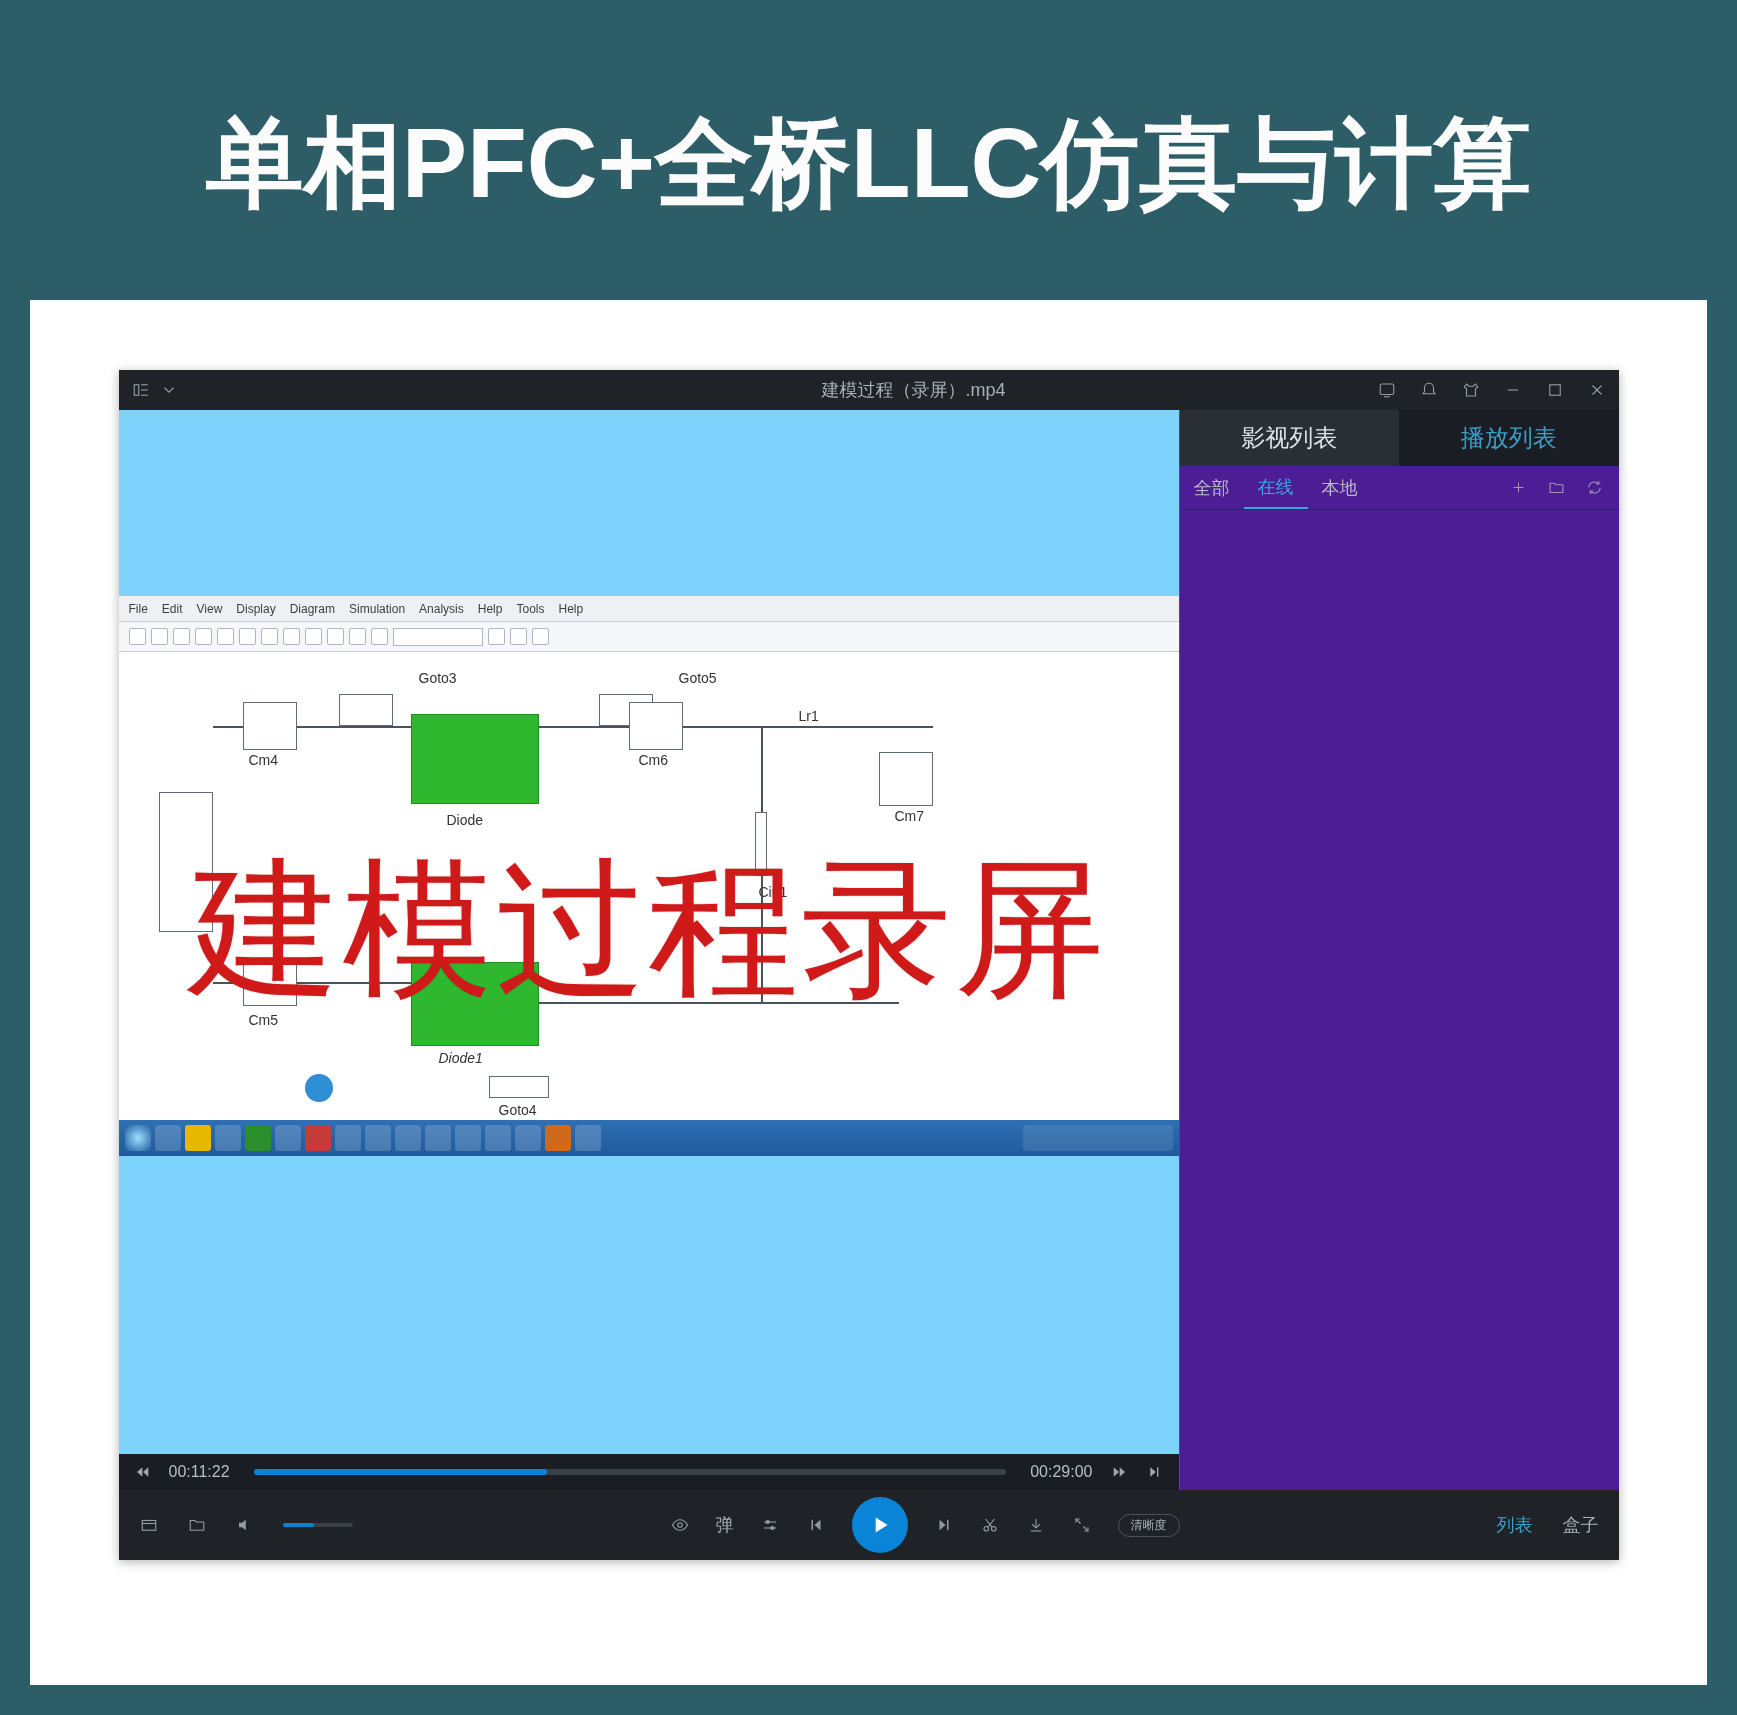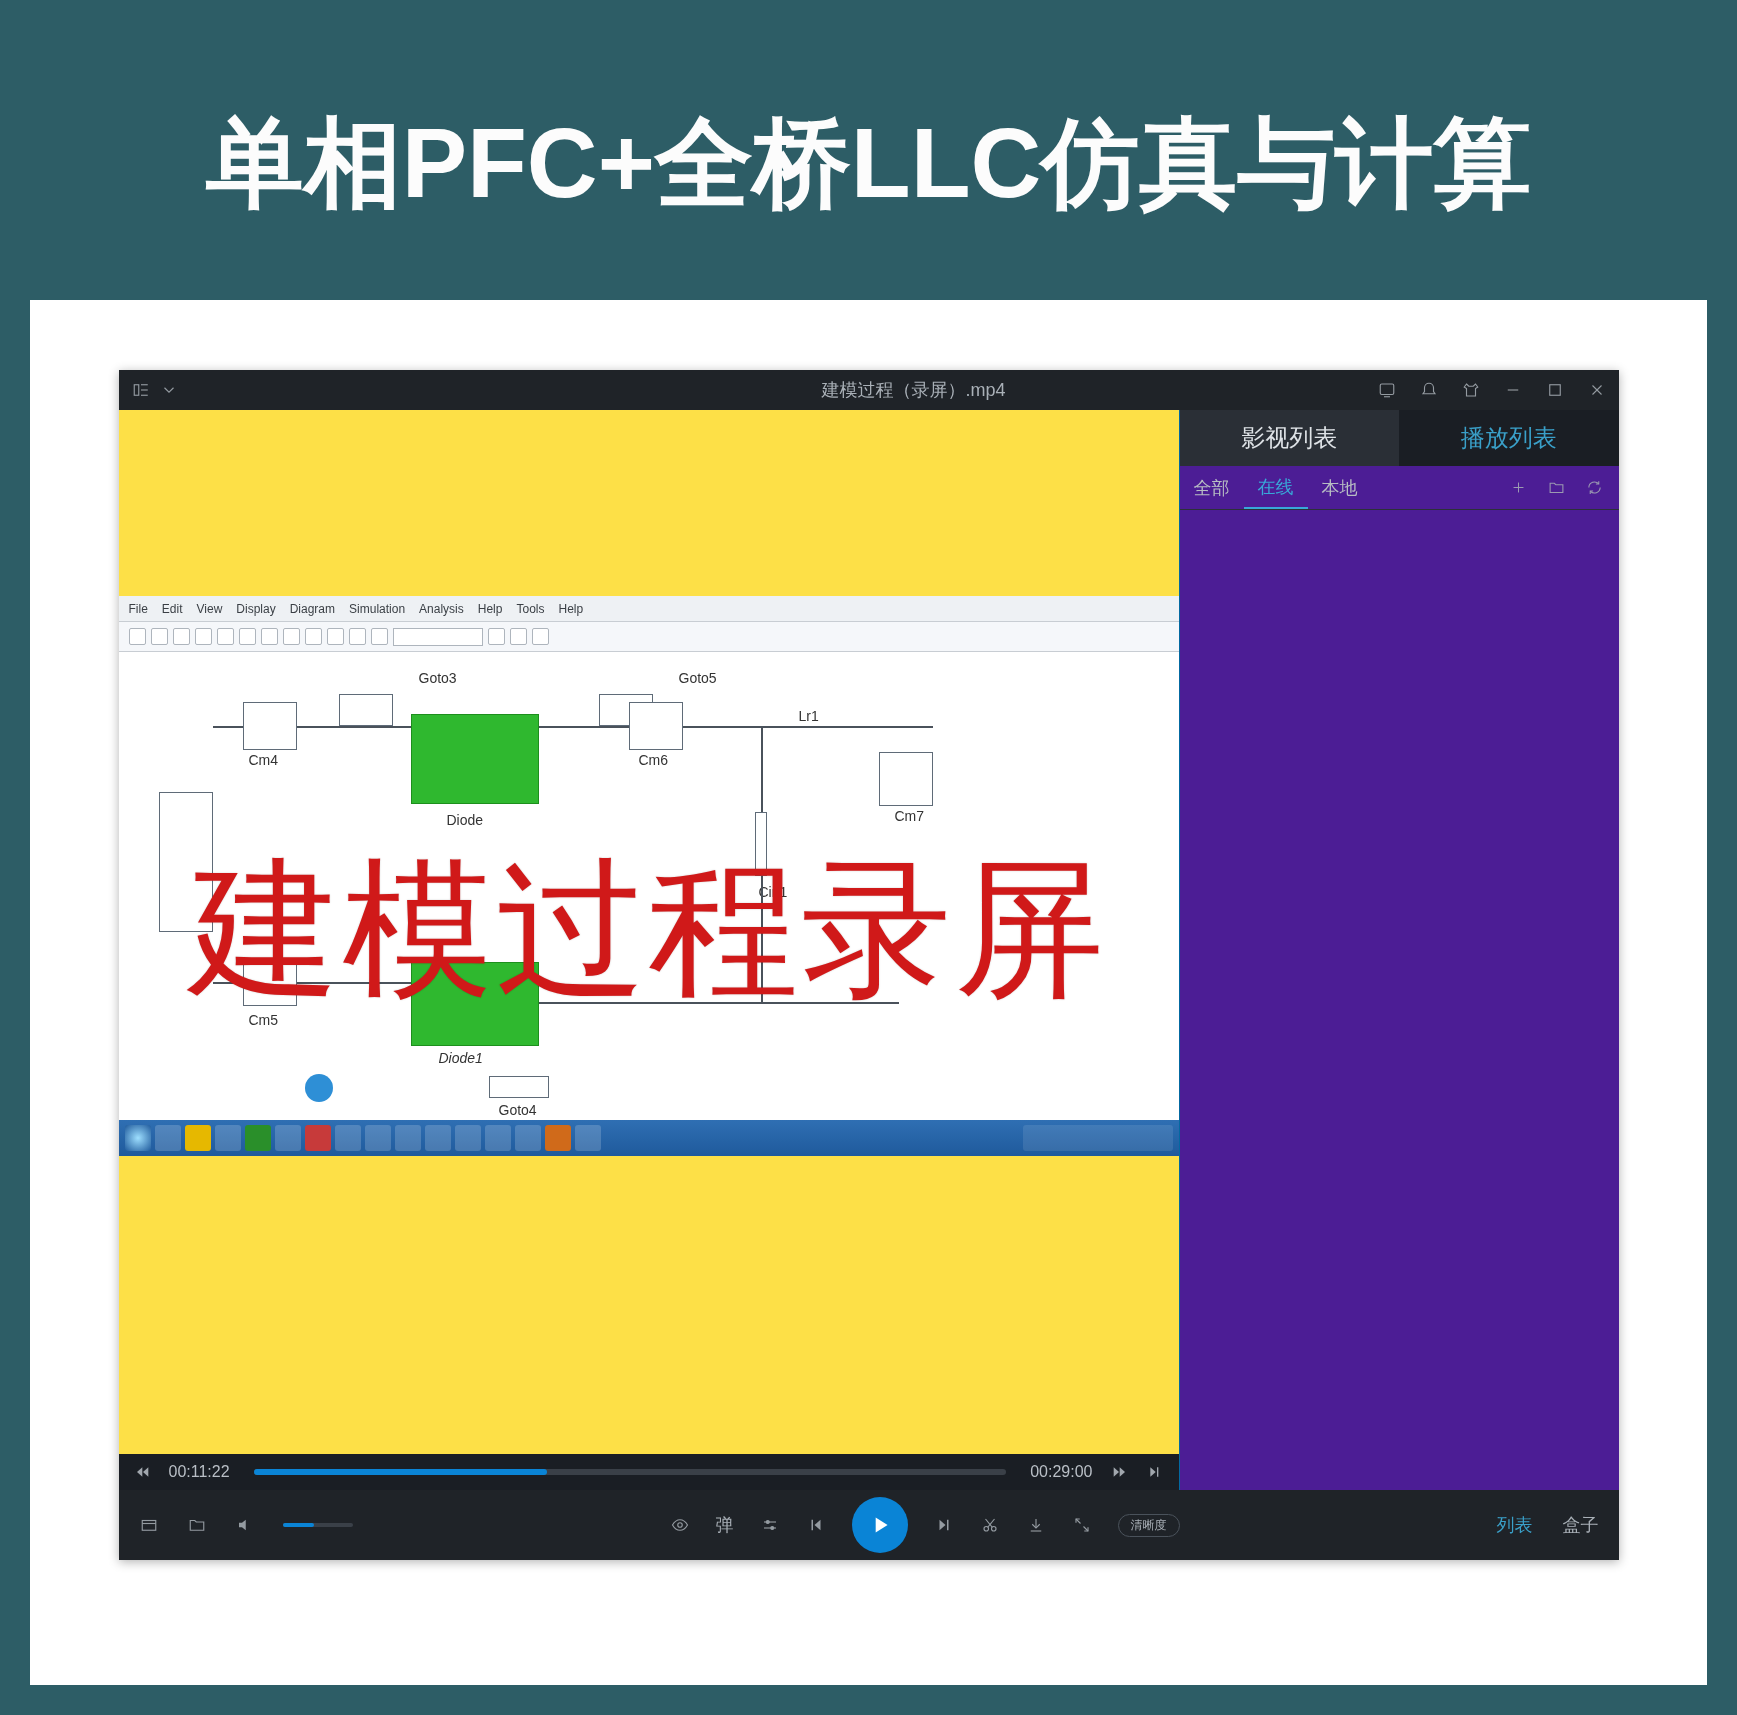--- a/index.html
+++ b/index.html
@@ -12,21 +12,21 @@
     .player { width:1500px; height:1190px; background:#1f2328; display:flex; flex-direction:column; box-shadow:0 2px 10px rgba(0,0,0,.3); }
     
     .title-bar { height:40px; display:flex; align-items:center; background:#1f2328; color:#a9b0b7; font-size:18px; padding:0 12px; }
     .tb-left { display:flex; align-items:center; gap:8px; width:320px; }
     .tb-center { flex:1; text-align:center; }
     .tb-right { display:flex; align-items:center; gap:22px; }
     .ic { display:inline-flex; align-items:center; justify-content:center; width:20px; height:20px; opacity:.85; }
     .ic svg { width:18px; height:18px; stroke:#a9b0b7; fill:none; stroke-width:1.5; }
     
     .player-body { flex:1; display:flex; min-height:0; }
-    .video-area { flex:1; background:#fde047; position:relative; display:flex; flex-direction:column; }
+    .video-area { flex:1; background:#7dd3fc; position:relative; display:flex; flex-direction:column; }
     .sidebar { width:440px; background:#4c1d95; border-left:1px solid #0369a1; display:flex; flex-direction:column;text-align:center; }
     
     .sb-tabs-1 { height:56px; display:flex; }
     .sb-tab-1 { flex:1; display:flex; align-items:center; justify-content:center; color:#dfe3e7; font-size:24px; font-weight:500; background:#2a2f36; }
     .sb-tab-1.inactive { background:#1a1e24; color:#3aa0c9; }
     
     .sb-tabs-2 { height:44px; display:flex; align-items:stretch; border-bottom:1px solid #2c3138; }
     .sb-tab-2 { width:64px; display:flex; align-items:center; justify-content:center; color:#b7bdc3; font-size:18px; }
     .sb-tab-2.active { color:#38a8d8; border-bottom:2px solid #38a8d8; }
     .sb-tabs-2-right { margin-left:auto; display:flex; align-items:center; gap:18px; padding-right:14px; }

